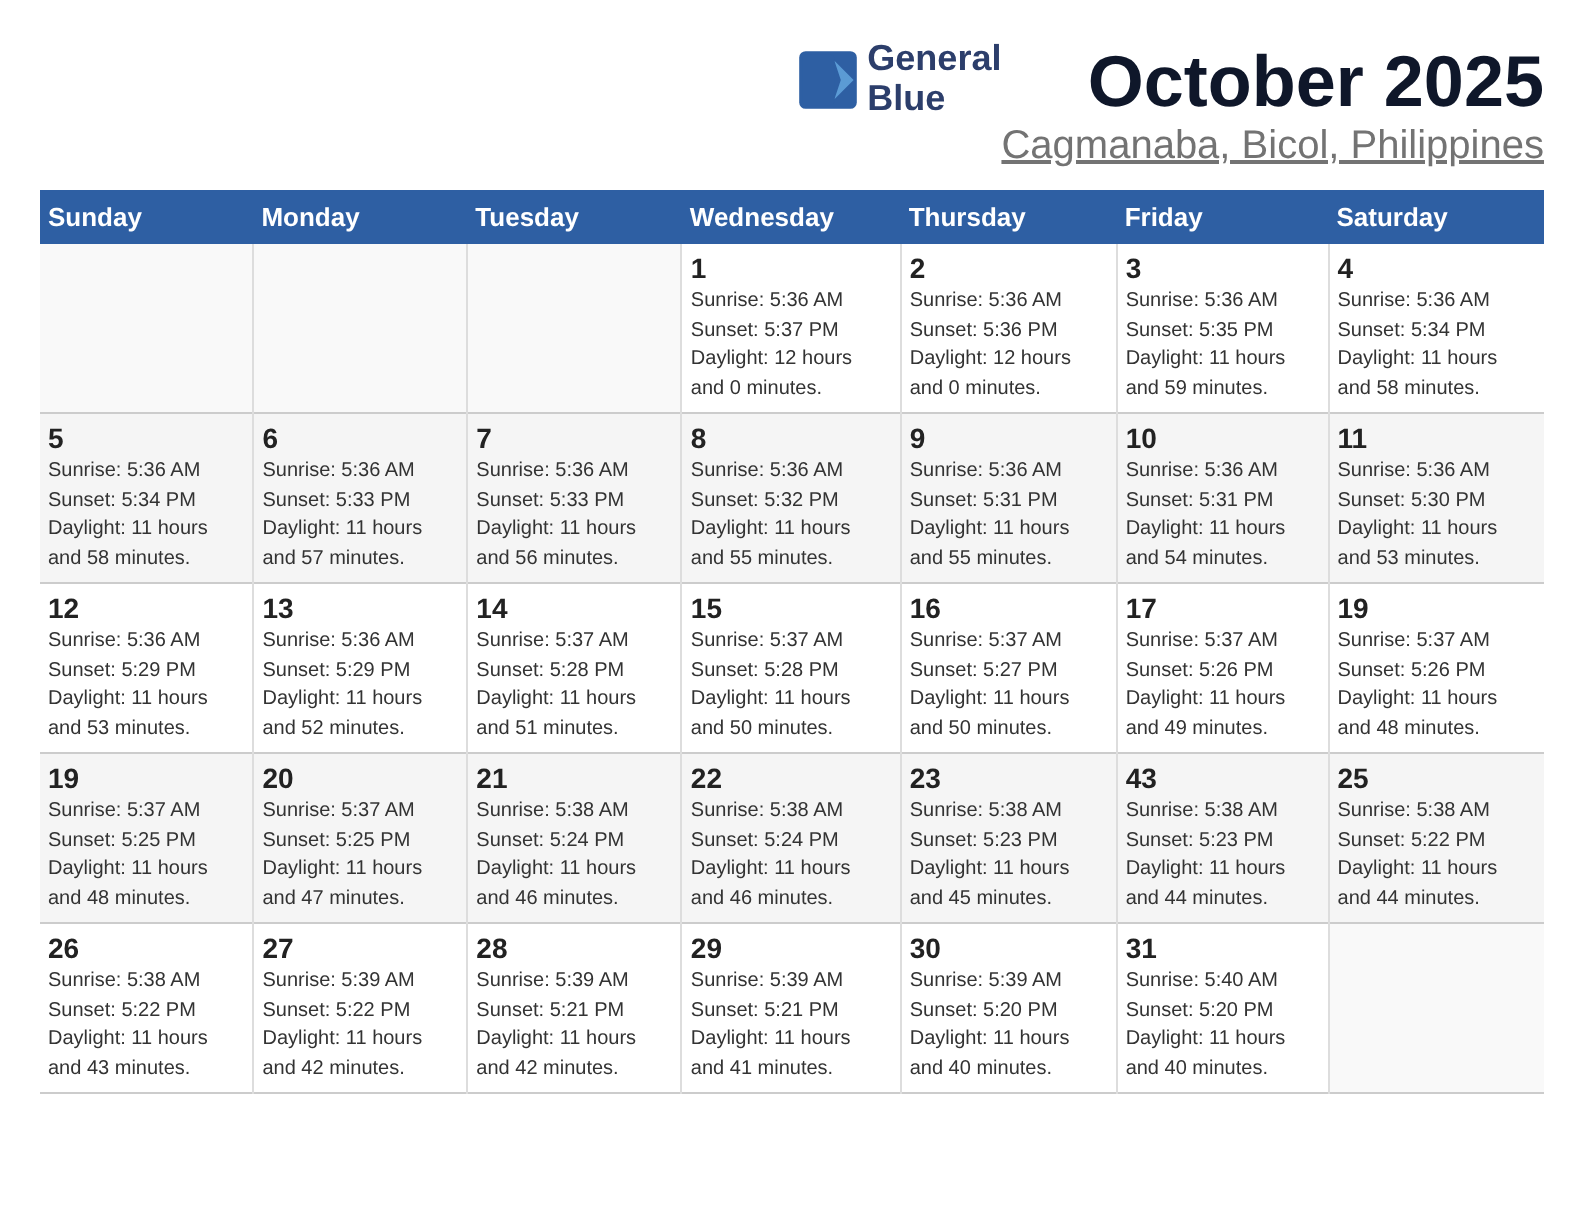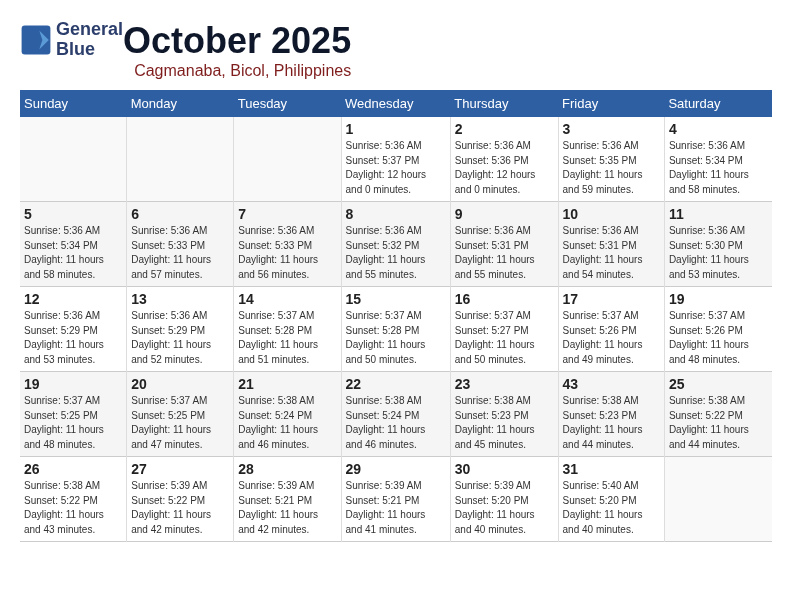--- a/index.html
+++ b/index.html
@@ -6,21 +6,21 @@
     body {
       font-family: Arial, sans-serif;
       background: #fff;
       width: 792px;
       min-height: 612px;
       padding: 20px;
     }
     .header {
       display: flex;
       align-items: flex-start;
-      justify-content: flex-start;
+      justify-content: flex-end;
       margin-bottom: 10px;
     }
     .logo {
       display: flex;
       align-items: center;
       gap: 4px;
     }
     .logo-text {
       font-size: 18px;
       font-weight: bold;
@@ -33,35 +33,36 @@
     }
     .title-block {
       text-align: right;
     }
     .month-title {
       font-size: 36px;
       font-weight: bold;
       color: #0f172a;
     }
     .location-title {
-      font-size: 16px;
-      color: #7f1d1d;
+      font-size: 20px;
+      color: #737373;
+      text-decoration: underline;
     }
     table {
       width: 100%;
       border-collapse: collapse;
       font-size: 11px;
     }
     thead th {
       background-color: #2e5fa3;
       color: #fff;
       padding: 6px 4px;
       text-align: left;
       font-size: 13px;
-      font-weight: normal;
+      font-weight: bold;
     }
     tbody tr {
       border-bottom: 1px solid #ccc;
     }
     tbody td {
       vertical-align: top;
       padding: 4px 4px;
       min-height: 80px;
       border-right: 1px solid #ddd;
       width: 113px;

